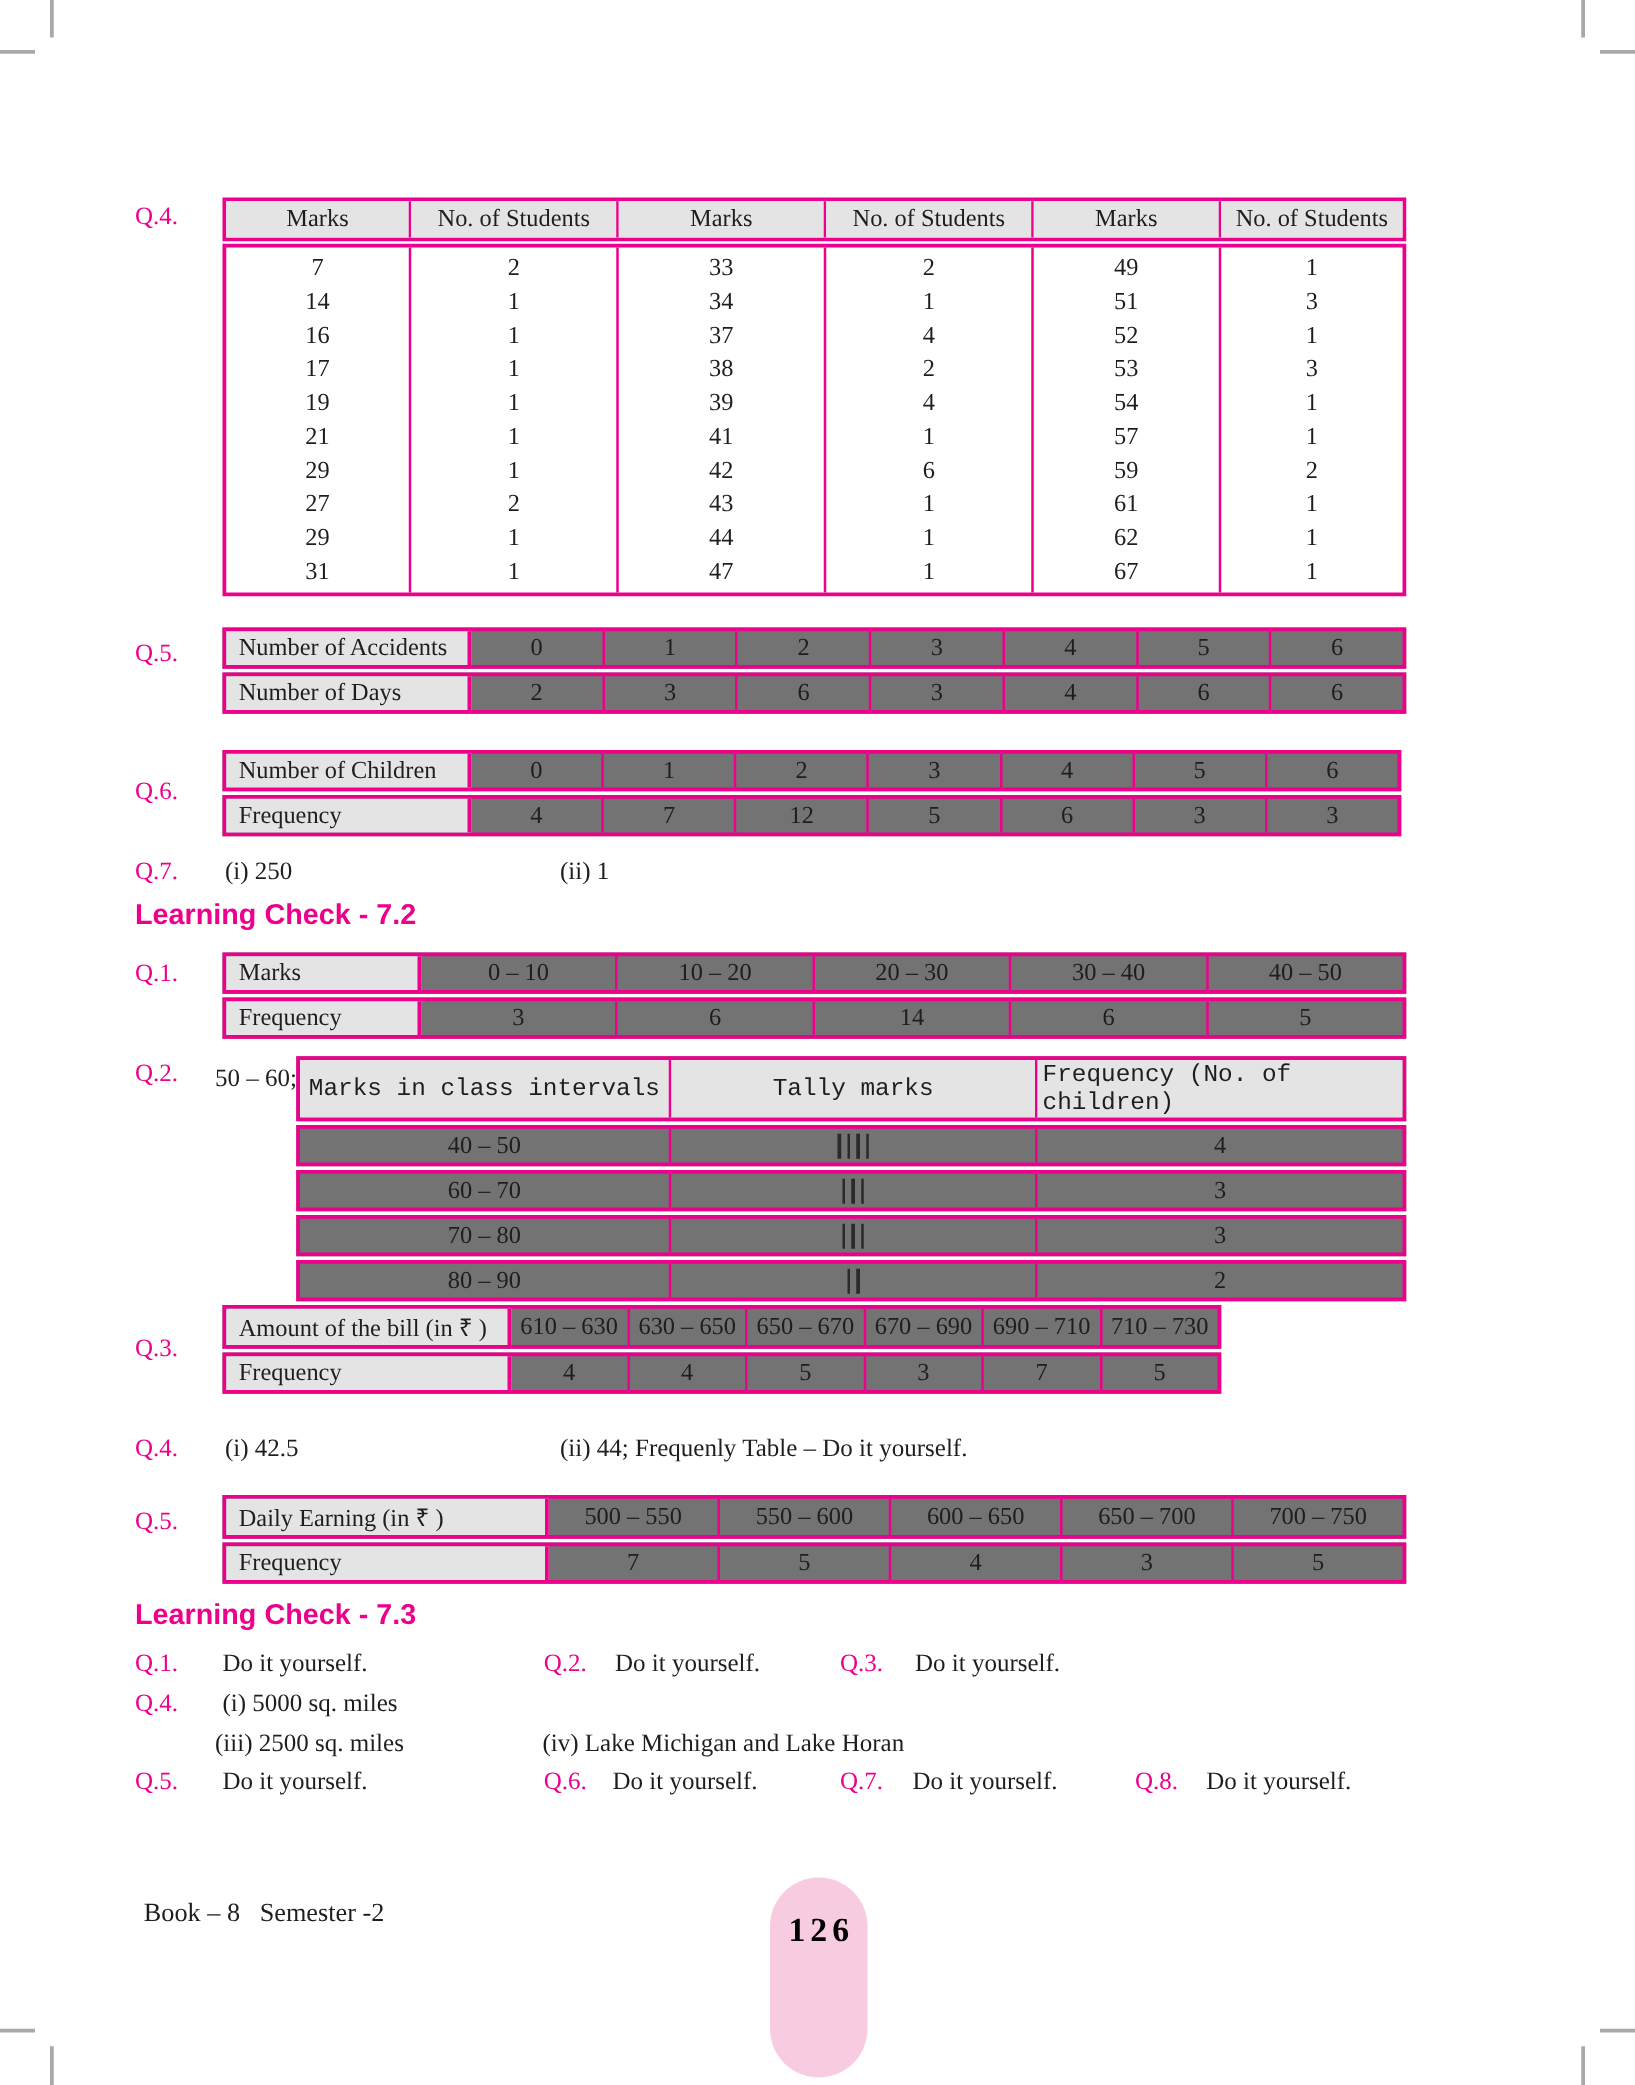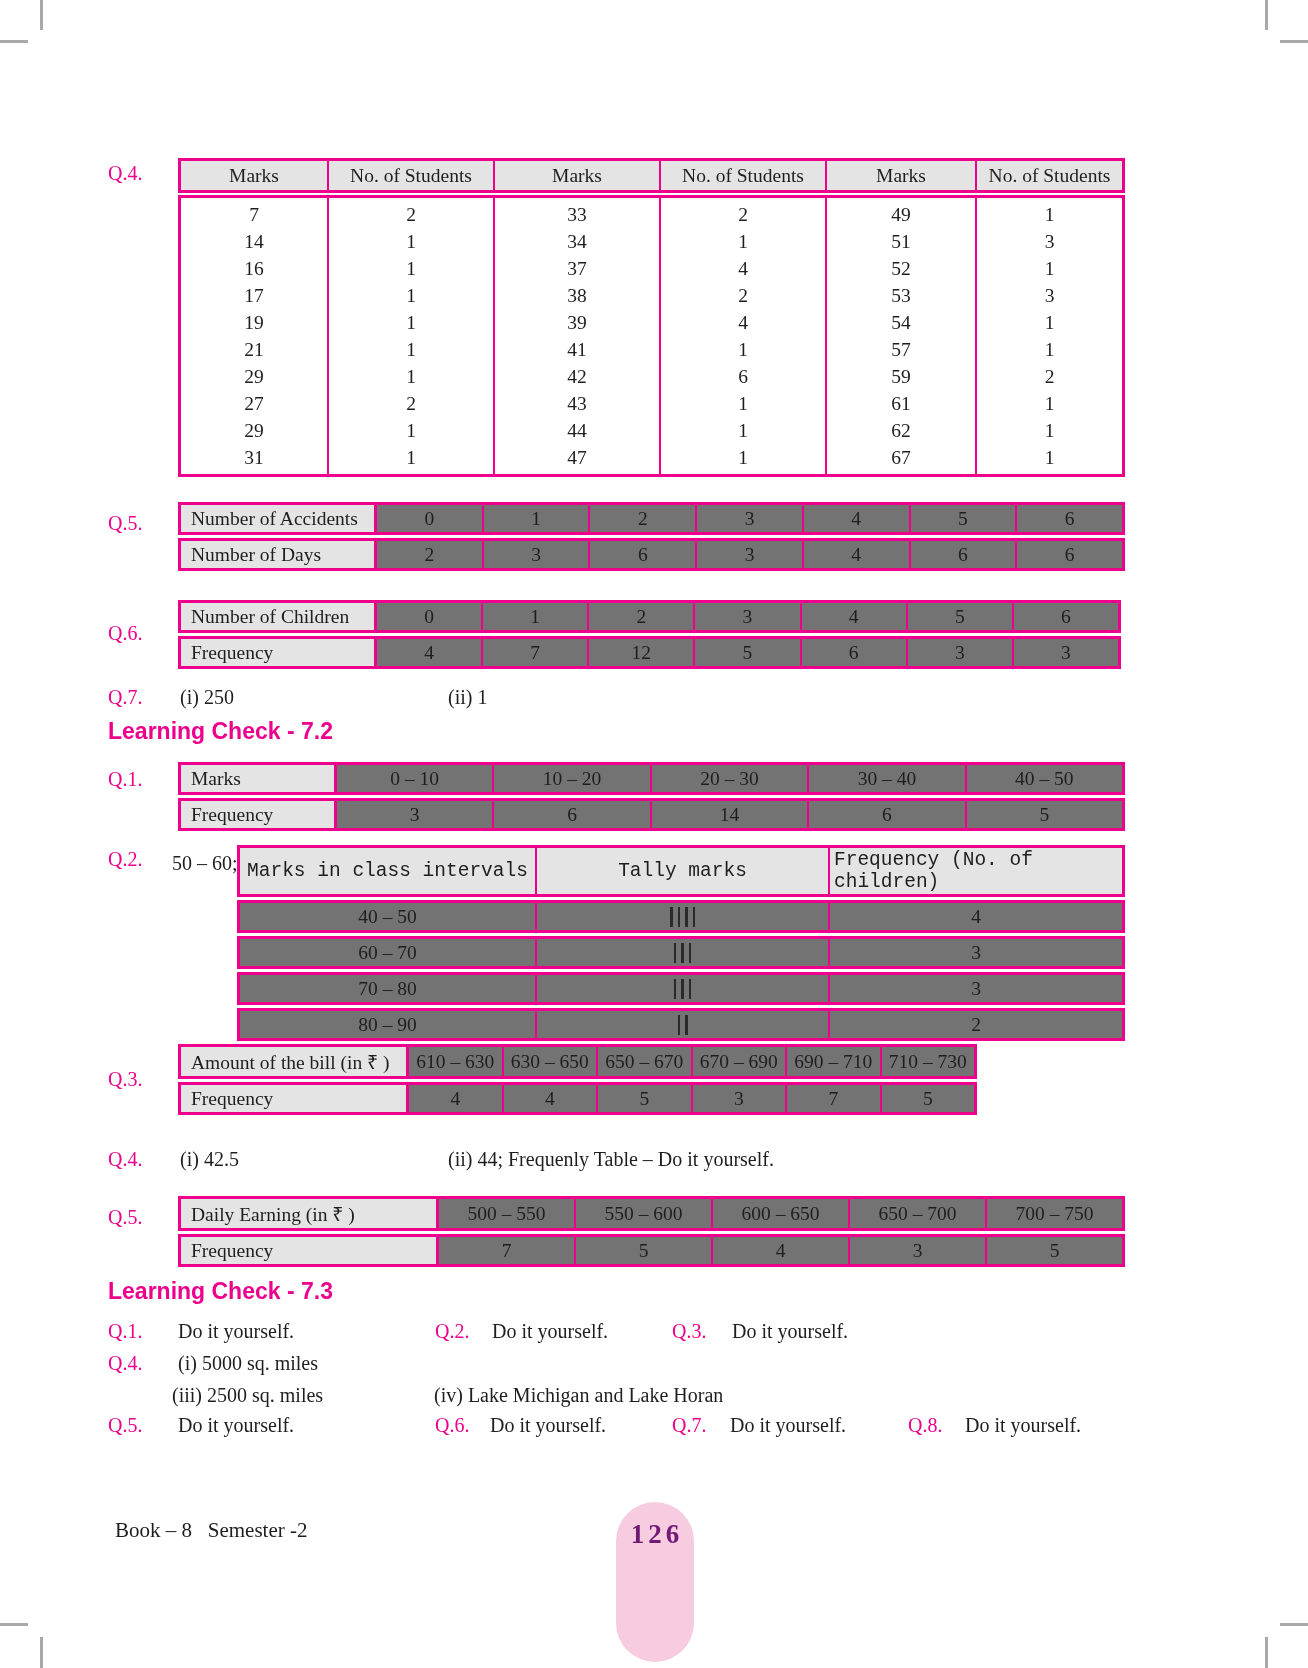--- a/index.html
+++ b/index.html
@@ -67,22 +67,22 @@
   .aline{position:absolute; left:0; width:1308px; height:28px;}
   .aline span{position:absolute; font-size:20px; white-space:nowrap;}
   .aline .qn{color:var(--accent);}
 
   .prefix{position:absolute; left:172px; top:852px; font-size:20px;}
 
   
   .footer{position:absolute; left:115px; top:1518px; font-size:21px;}
   .capsule{position:absolute; left:616px; top:1502px; width:78px; height:160px;
            background:#f7cce0; border-radius:40px; text-align:center;}
-  .capsule .num{display:inline-block; margin-top:17px; font-size:27px; font-weight:bold;
-                letter-spacing:4px; text-indent:4px; color:#701a75;}
+  .capsule .num{display:inline-block; margin-top:27px; font-size:27px; font-weight:bold;
+                letter-spacing:4px; text-indent:4px; color:#000000;}
 </style>
 </head>
 <body>
 
 <div class="page">
 
   <div class="crop" style="left:40px;top:0;width:3px;height:30px"></div>
   <div class="crop" style="left:0;top:40px;width:28px;height:3px"></div>
   <div class="crop" style="left:1265px;top:0;width:3px;height:30px"></div>
   <div class="crop" style="left:1280px;top:40px;width:28px;height:3px"></div>

